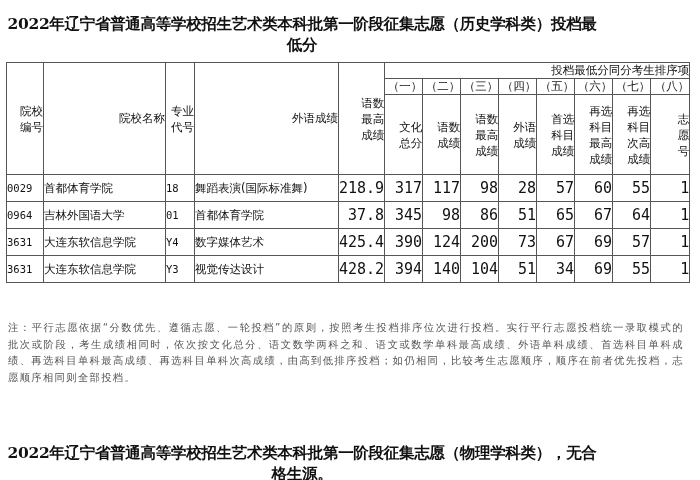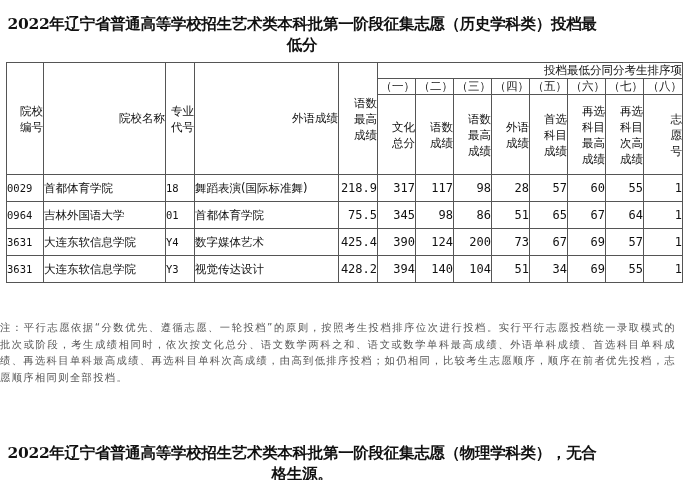--- a/index.html
+++ b/index.html
@@ -11,23 +11,23 @@
   #title2 { top: 443px; }
   table.grid { position: absolute; left: 6px; top: 62px; border-collapse: collapse; table-layout: fixed;
                font-family: "DejaVu Sans", "Liberation Sans", sans-serif; font-size: 11.5px; }
   table.grid td, table.grid th { border: 1.2px solid #555; padding: 0; font-weight: normal; overflow: hidden; }
   th { text-align: right; vertical-align: middle; line-height: 15px; }
   th .v { display: inline-block; width: 30px; word-break: break-all; line-height: 16px; }
   th.narrow .v { width: 28px; }
   th.vert .v { width: 14px; }
   td { height: 26px; vertical-align: middle; white-space: nowrap; }
   td.l { text-align: left; padding-left: 3px; margin-left: 32px; }
-  td.r { text-align: right; padding-right: 3px; font-family: "DejaVu Sans Mono", "Liberation Mono", monospace; font-size: 12px; }
+  td.r { text-align: right; padding-right: 3px; font-family: "DejaVu Sans Mono", "Liberation Mono", monospace; font-size: 15px; }
   td.code { font-family: "DejaVu Sans Mono", "Liberation Mono", monospace; font-size: 10.5px; }
-  .note { position: absolute; left: 0; top: 319px; width: 676px; font-family: "DejaVu Sans", sans-serif;
+  .note { position: absolute; left: 8px; top: 319px; width: 676px; font-family: "DejaVu Sans", sans-serif;
           font-size: 10.3px; line-height: 16.5px; color: #555; letter-spacing: 1.35px; text-align: justify; }
 </style>
 </head>
 <body>
 
 <div id="title1" class="title">2022年辽宁省普通高等学校招生艺术类本科批第一阶段征集志愿（历史学科类）投档最低分</div>
 
 <table class="grid">
   <colgroup>
     <col style="width:37px">
@@ -88,21 +88,21 @@
       <td class="r">57</td>
       <td class="r">60</td>
       <td class="r">55</td>
       <td class="r">1</td>
     </tr>
     <tr>
       <td class="l code">0964</td>
       <td class="l">吉林外国语大学</td>
       <td class="l code">01</td>
       <td class="l">首都体育学院</td>
-      <td class="r">75.5</td>
+      <td class="r">37.8</td>
       <td class="r">345</td>
       <td class="r">98</td>
       <td class="r">86</td>
       <td class="r">51</td>
       <td class="r">65</td>
       <td class="r">67</td>
       <td class="r">64</td>
       <td class="r">1</td>
     </tr>
     <tr>

